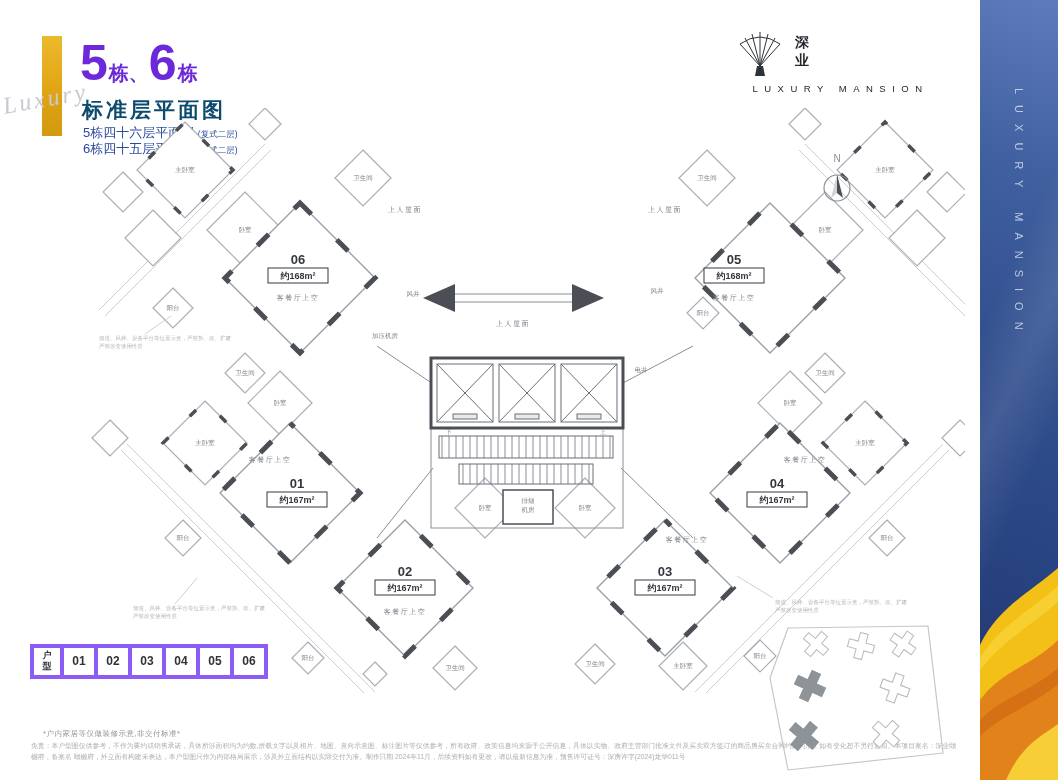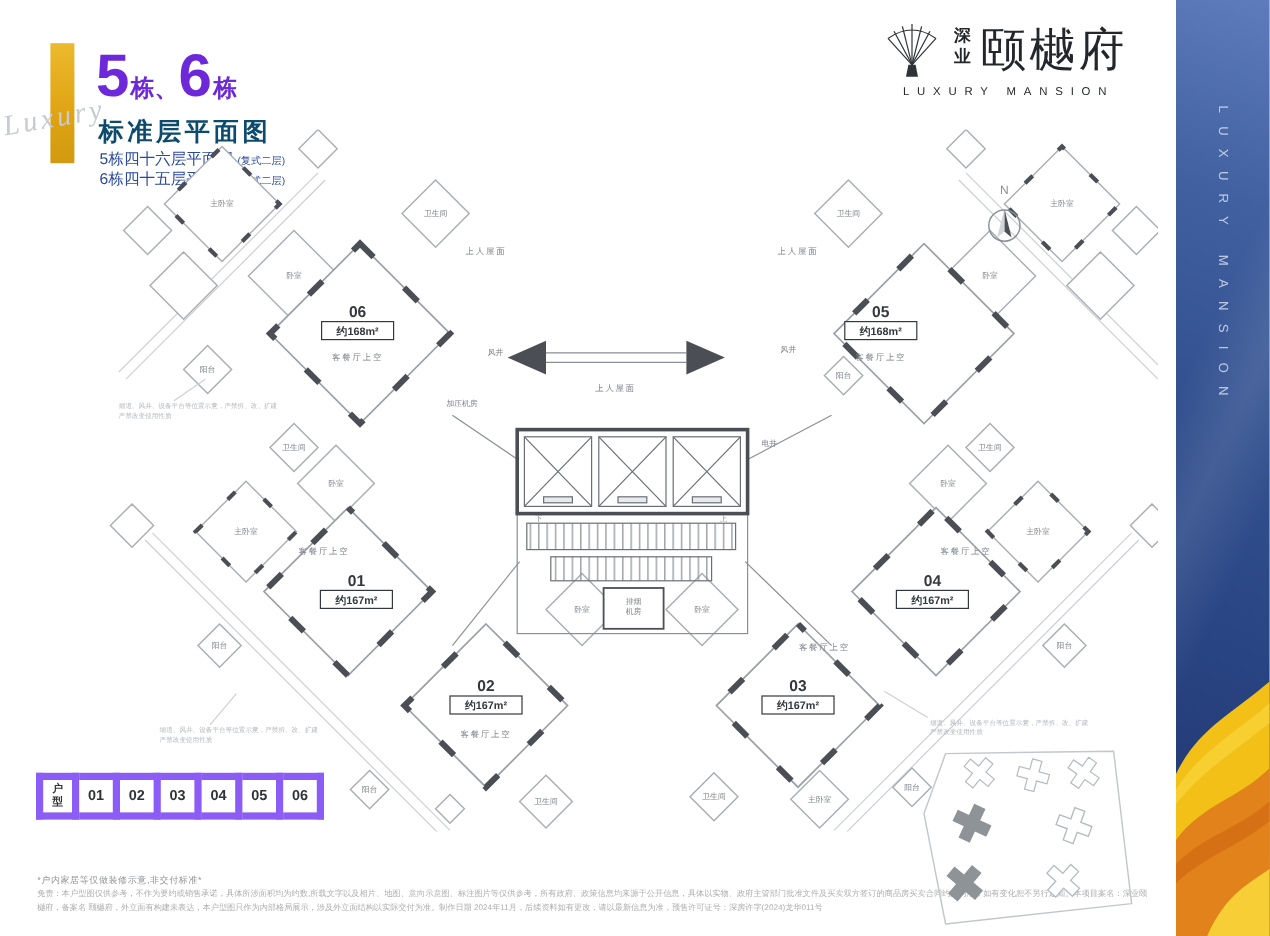--- a/index.html
+++ b/index.html
@@ -15,21 +15,21 @@
     font-family:"Liberation Serif", serif; font-style:italic; font-size:24px;
     color:#c6cad1; transform:rotate(-10deg); letter-spacing:3px; }
   .title-line { position:absolute; left:80px; top:34px; white-space:nowrap; color:#6d28d9; }
   .title-num { font-size:50px; font-weight:bold; letter-spacing:1px; }
   .title-suf { font-size:20px; font-weight:bold; }
   .heading { position:absolute; left:82px; top:96px; font-size:21px; font-weight:bold;
     color:#0c4a6e; letter-spacing:3px; }
   .subline { position:absolute; left:83px; white-space:nowrap; color:#2b4a9e; font-size:13px; }
   .subline .tag { font-size:8.5px; }
   
-  .logo { position:absolute; left:733px; top:16px; width:215px; }
+  .logo { position:absolute; left:733px; top:28px; width:215px; }
   .logo-row { display:flex; align-items:flex-start; }
   .logo-cn-small { font-size:14px; line-height:1.3; margin:6px 6px 0 8px; color:#23272c;
     width:16px; font-family:"Liberation Serif", serif; font-weight:bold;}
   .logo-cn-large { font-size:38px; color:#23272c; letter-spacing:3px;
     font-family:"Liberation Serif", serif; }
   .logo-en { margin-top:3px; font-size:9.5px; letter-spacing:6.5px; color:#23272c;
     text-align:center; white-space:nowrap; }
   
   .plan-wrap { position:absolute; left:75px; top:108px; width:890px; height:585px; }
   svg text { text-anchor:middle; font-family:"Liberation Sans", sans-serif; }
@@ -43,27 +43,27 @@
   .abox{ fill:#ffffff; stroke:#34383e; stroke-width:1; }
   .un  { font-size:13px; font-weight:bold; fill:#34383e; }
   .ar  { font-size:9px;  font-weight:bold; fill:#34383e; }
   .rl  { font-size:6.5px; fill:#7d828a; }
   .lv  { font-size:7px; fill:#7d828a; letter-spacing:1.5px; }
   .ud  { font-size:6px; fill:#7d828a; }
   .ann { font-size:5.5px; fill:#b3b7bd; text-anchor:start; }
   .cmp { font-size:10px; fill:#8a8f96; }
   
   .area-table { position:absolute; left:30px; top:644px; border-collapse:collapse; }
-  .area-table td { border:6px solid #8b5cf6; text-align:center; vertical-align:middle;
+  .area-table td { border:4px solid #8b5cf6; text-align:center; vertical-align:middle;
     color:#2f3338; background:#fff; }
   .th-cell { width:30px; font-size:9px; font-weight:bold; word-break:break-all;
     line-height:1.25; padding:2px 5px; }
   .unit-cell { width:34px; height:30px; font-size:12px; font-weight:bold; }
   .val-cell  { width:34px; height:46px; font-size:11px; font-weight:bold; }
-  .note-line { position:absolute; left:31px; top:729px; font-size:7.5px; color:#909398;
+  .note-line { position:absolute; left:43px; top:729px; font-size:7.5px; color:#909398;
     letter-spacing:.5px; }
   .disclaimer { position:absolute; left:31px; top:741px; width:925px; font-size:6.8px;
     color:#aeaeae; line-height:1.6; text-align:justify; }
   
   .siteplan { position:absolute; left:768px; top:616px; }
   .bnd { fill:none; stroke:#c3c7cc; stroke-width:1.2; stroke-linejoin:round; }
   .bo  { fill:#ffffff; stroke:#b5bac0; stroke-width:1; }
   .bf  { fill:#8e9398; stroke:#8e9398; stroke-width:1; }
   
   .banner { position:absolute; right:0; top:0; width:78px; height:780px;
@@ -94,21 +94,20 @@
           <path d="M27,38 L19,6"></path>
         <path d="M27,38 L27,4"></path>
           <path d="M27,38 L35,6"></path>
           <path d="M27,38 L42,10"></path>
         <path d="M27,38 L47,16"></path>
         <path d="M7,16 Q27,2 47,16"></path>
       </g>
       <path d="M24,38 h6 l2,10 h-10 z" fill="#2e3338"></path>
     </svg>
     <div class="logo-cn-small">深业</div>
-    <div class="logo-cn-large">颐樾府</div>
   </div>
   <div class="logo-en">LUXURY MANSION</div>
 </div>
 
 <div class="plan-wrap">
 <svg width="890" height="585" viewBox="0 0 890 585">
   <defs>
     <pattern id="hatch" width="7" height="10" patternUnits="userSpaceOnUse">
       <path d="M3,0 V10" stroke="#8a8f96" stroke-width="1"></path>
     </pattern>

